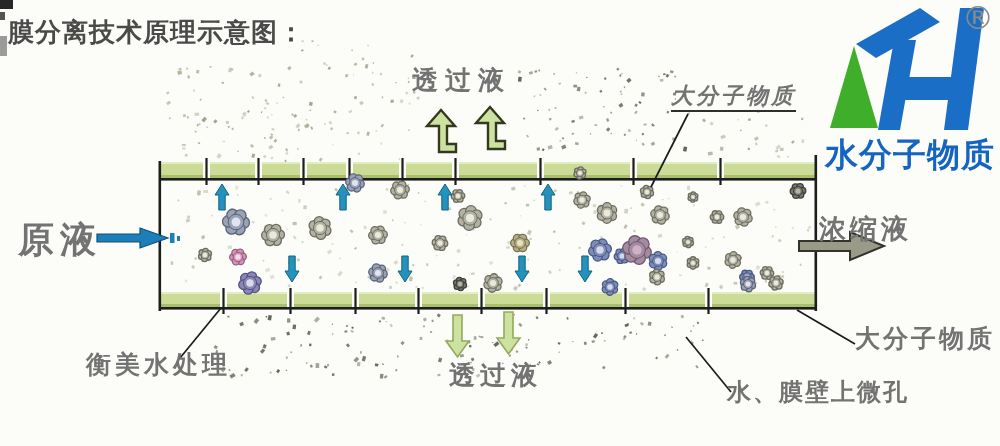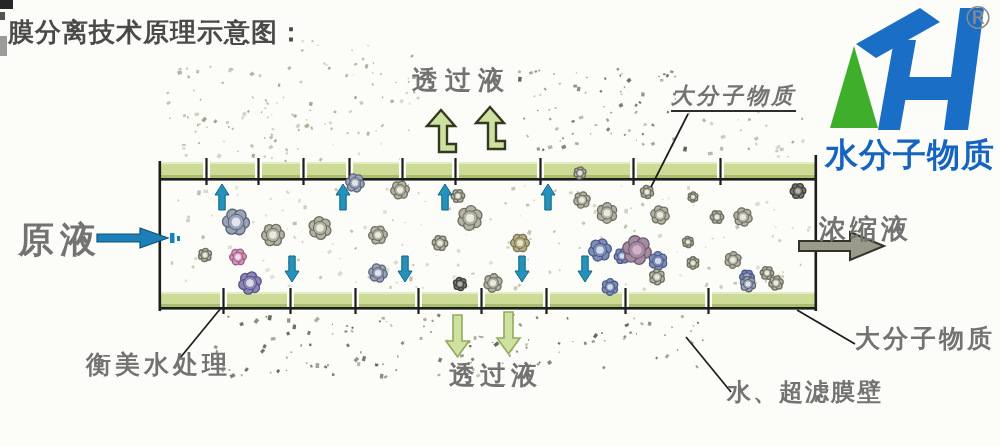--- a/index.html
+++ b/index.html
@@ -1054,21 +1054,21 @@
   <div class="lbl feed">原液</div>
 
   <div class="lbl concentrate">浓缩液</div>
 
   <div class="lbl micropores">衡美水处理</div>
 
   <div class="lbl permeate-bottom">透过液</div>
 
   <div class="lbl membrane-wall">大分子物质</div>
 
-  <div class="lbl water">水、超滤膜壁</div>
+  <div class="lbl water">水、膜壁上微孔</div>
 
   <div class="logo">
     <svg id="logo-mark" width="180" height="132" viewBox="0 0 180 132">
         <polygon points="10,128 34,46 58,128" fill="#3fae2a"></polygon>
         <polygon points="36,44 100,8 120,22 56,58" fill="#1b6ec5"></polygon>
         <polygon points="74,40 96,40 80,130 58,130" fill="#1b6ec5"></polygon>
         <polygon points="80,77 136,77 132,100 76,100" fill="#1b6ec5"></polygon>
         <polygon points="140,8 164,8 148,130 124,130" fill="#1b6ec5"></polygon>
       </svg>
     <span class="lbl reg">®</span>

